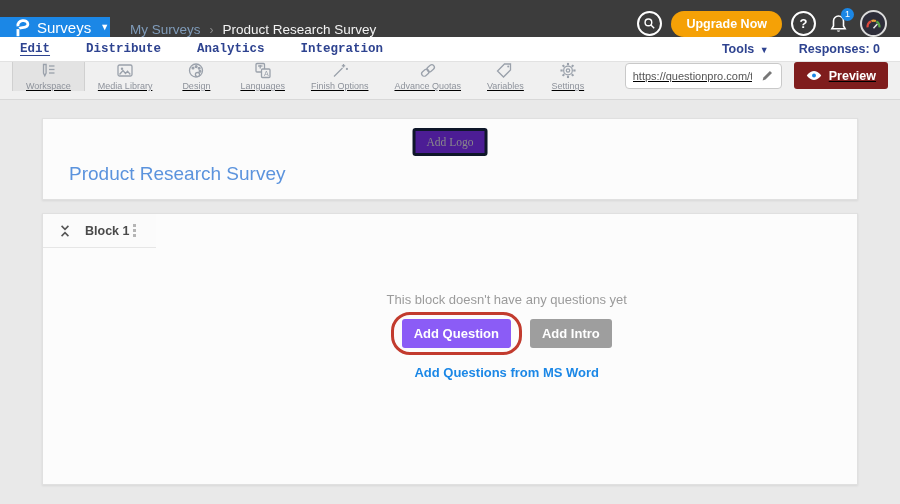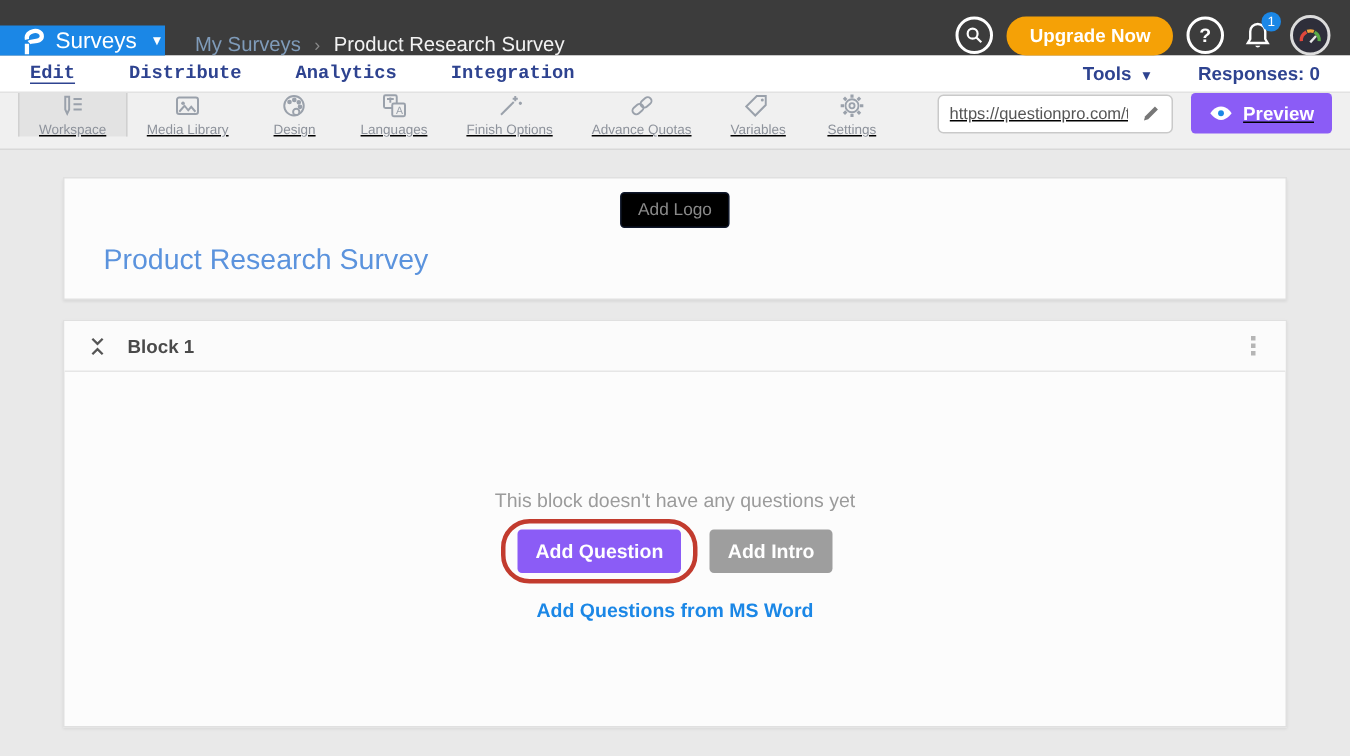--- a/index.html
+++ b/index.html
@@ -73,40 +73,40 @@
   .url-wrap {
     display:flex; align-items:center; background:#fff; border:1px solid #c9c9c9;
     border-radius:4px; height:26px; overflow:hidden;
   }
   .url-input {
     border:none; outline:none; width:128px; font-size:11px; color:#555;
     padding:0 2px 0 7px; font-family:"Liberation Sans", sans-serif; background:transparent;
   }
   .url-edit { padding:0 7px; display:flex; align-items:center; cursor:pointer; }
   .preview-btn {
-    background:#8b5cf6; color:#fff; border:none; border-radius:3px; height:27px;
+    background:#7f1d1d; color:#fff; border:none; border-radius:3px; height:27px;
     padding:0 12px; display:flex; align-items:center; gap:7px; font-size:12.5px;
     font-weight:bold; cursor:pointer; font-family:"Liberation Sans", sans-serif;
   }
 
   
   .content { padding-top:18px; }
   .card {
     width:816px; margin:0 auto; background:#fcfcfc;
     border:1px solid #e0e0e0; box-shadow:0 1px 2px rgba(0,0,0,0.08);
   }
   .card-top { height:82px; position:relative; margin-bottom:13px; }
   .add-logo-btn {
     position:absolute; top:9px; left:50%; transform:translateX(-50%);
-    background:#000000; border:1px solid #0f172a; border-radius:3px; color:#8a8a8a;
-    font-size:11.5px; padding:5px 11px; cursor:pointer; font-family:Liberation Sans, sans-serif;
+    background:#4c1d95; border:3px solid #0f172a; border-radius:3px; color:#8a8a8a;
+    font-size:11.5px; padding:5px 11px; cursor:pointer; font-family:Liberation Serif, serif;
   }
   .survey-title { position:absolute; left:26px; top:44px; color:#5b93dd; font-size:19px; cursor:text; }
 
-  .card-block { height:272px; display:flex; flex-direction:column; }
+  .card-block { height:272px; display:flex; flex-direction:row; }
   .block-header { height:34px; border-bottom:1px solid #e6e6e6; display:flex; align-items:center; padding:0 16px; background:#fbfbfb; }
   .collapse-btn { cursor:pointer; display:flex; align-items:center; }
   .block-title { font-size:12.5px; color:#4a4a4a; font-weight:bold; margin-left:14px; }
   .kebab-btn { margin-left:auto; cursor:pointer; display:flex; flex-direction:column; gap:2px; padding:4px; }
   .kebab-btn i { width:3px; height:3px; background:#b5b5b5; display:block; }
 
   .block-body { flex:1; display:flex; flex-direction:column; align-items:center; padding-top:78px; }
   .empty-msg { color:#9b9b9b; font-size:13px; }
   .btn-row { margin-top:12px; display:flex; align-items:center; }
   .highlight-ring {

